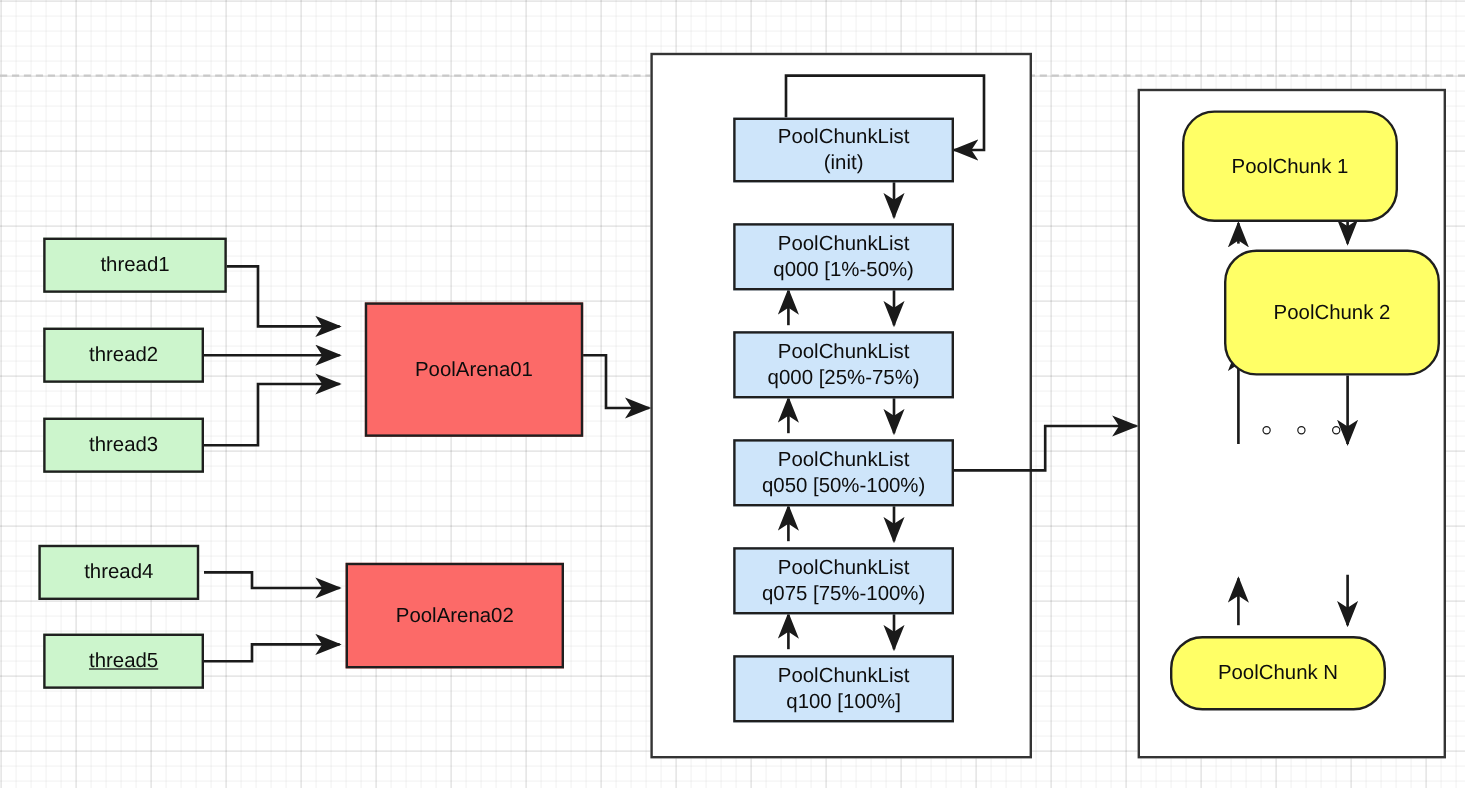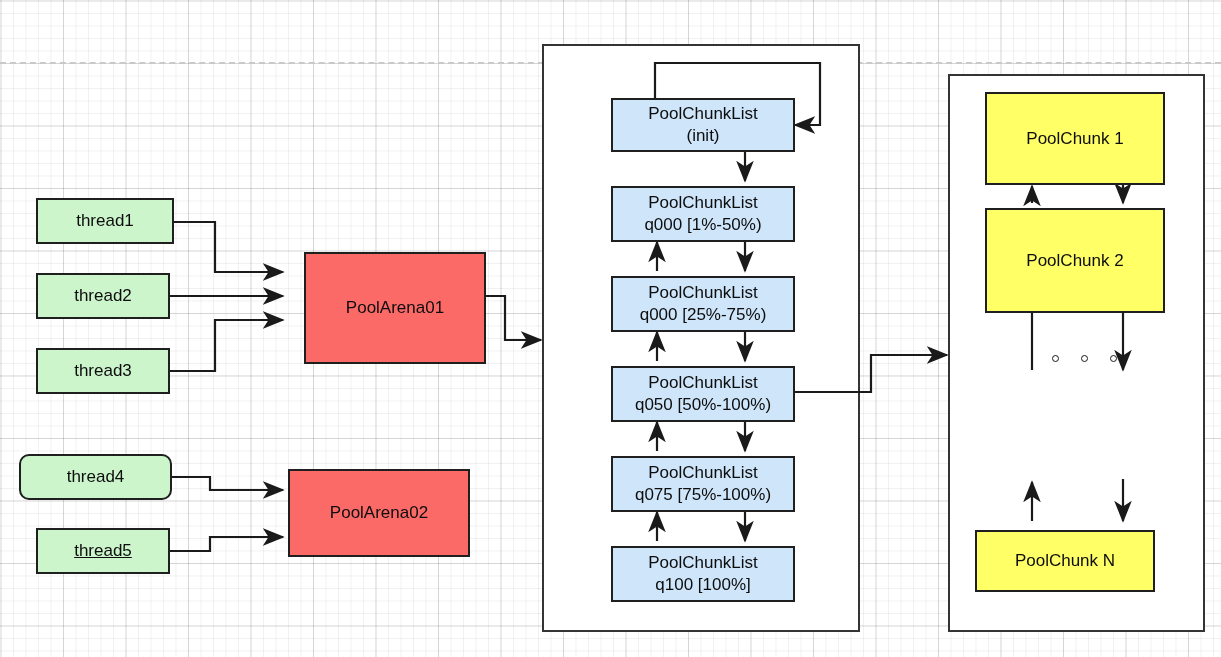--- a/index.html
+++ b/index.html
@@ -52,21 +52,21 @@
   .container-box {
     position: absolute;
     box-sizing: border-box;
     border: 2px solid #343434;
     background: #ffffff;
     z-index: 1;
   }
   .thread { background: #ccf5cc; }
   .arena  { background: #fc6a68; }
   .chunklist { background: #cee5fa; }
-  .chunk  { background: #ffff66; }
+  .chunk  { background: #ffff66; border-radius: 27px; }
   .chunk-hi { background: #ffff33; }
 
   svg.wires {
     position: absolute;
     left: 0;
     top: 0;
     width: 1221px;
     height: 657px;
     z-index: 2;
     pointer-events: none;
@@ -140,44 +140,44 @@
       <path d="M1032,203 L1032,186" marker-end="url(#ah)"></path>
 
       <path d="M1123,313 L1123,370" marker-end="url(#ah)"></path>
       <path d="M1032,370 L1032,289" marker-end="url(#ah)"></path>
 
       <path d="M1123,479 L1123,521" marker-end="url(#ah)"></path>
       <path d="M1032,521 L1032,482" marker-end="url(#ah)"></path>
     </g>
   </svg>
 
-  <div class="node thread" style="left:36px; top:198px; width:138px; height:46px;">thread1</div>
+  <div class="node thread" style="left:36px; top:198px; width:153px; height:46px;">thread1</div>
   <div class="node thread" style="left:36px; top:273px; width:134px; height:46px;">thread2</div>
   <div class="node thread" style="left:36px; top:348px; width:134px; height:46px;">thread3</div>
-  <div class="node thread" style="left:19px; top:454px; width:153px; height:46px;border-radius:10px;">thread4</div>
+  <div class="node thread" style="left:32px; top:454px; width:134px; height:46px;">thread4</div>
   <div class="node thread" style="left:36px; top:528px; width:134px; height:46px;text-decoration:underline;">thread5</div>
 
   <div class="node arena" style="left:304px; top:252px; width:182px; height:112px;">PoolArena01</div>
   <div class="node arena" style="left:288px; top:469px; width:182px; height:88px;">PoolArena02</div>
 
   <div class="node chunklist" style="left:611px; top:98px; width:184px; height:54px;">PoolChunkList
 (init)</div>
   <div class="node chunklist" style="left:611px; top:186px; width:184px; height:56px;">PoolChunkList
 q000 [1%-50%)</div>
   <div class="node chunklist" style="left:611px; top:276px; width:184px; height:56px;">PoolChunkList
 q000 [25%-75%)</div>
   <div class="node chunklist" style="left:611px; top:366px; width:184px; height:56px;">PoolChunkList
 q050 [50%-100%)</div>
   <div class="node chunklist" style="left:611px; top:456px; width:184px; height:56px;">PoolChunkList
 q075 [75%-100%)</div>
   <div class="node chunklist" style="left:611px; top:546px; width:184px; height:56px;">PoolChunkList
 q100 [100%]</div>
 
   <div class="node chunk" style="left:985px; top:92px; width:180px; height:93px;">PoolChunk 1</div>
-  <div class="node chunk" style="left:985px; top:208px; width:180px; height:105px;">PoolChunk 2</div>
+  <div class="node chunk" style="left:1020px; top:208px; width:180px; height:105px;">PoolChunk 2</div>
   <div class="node chunk" style="left:975px; top:530px; width:180px; height:62px;">PoolChunk N</div>
 
   <div class="ellipsis" style="left:1052px; top:355px;">
     <span></span>
     <span></span>
     <span></span>
   </div>
 
 </div>
 

